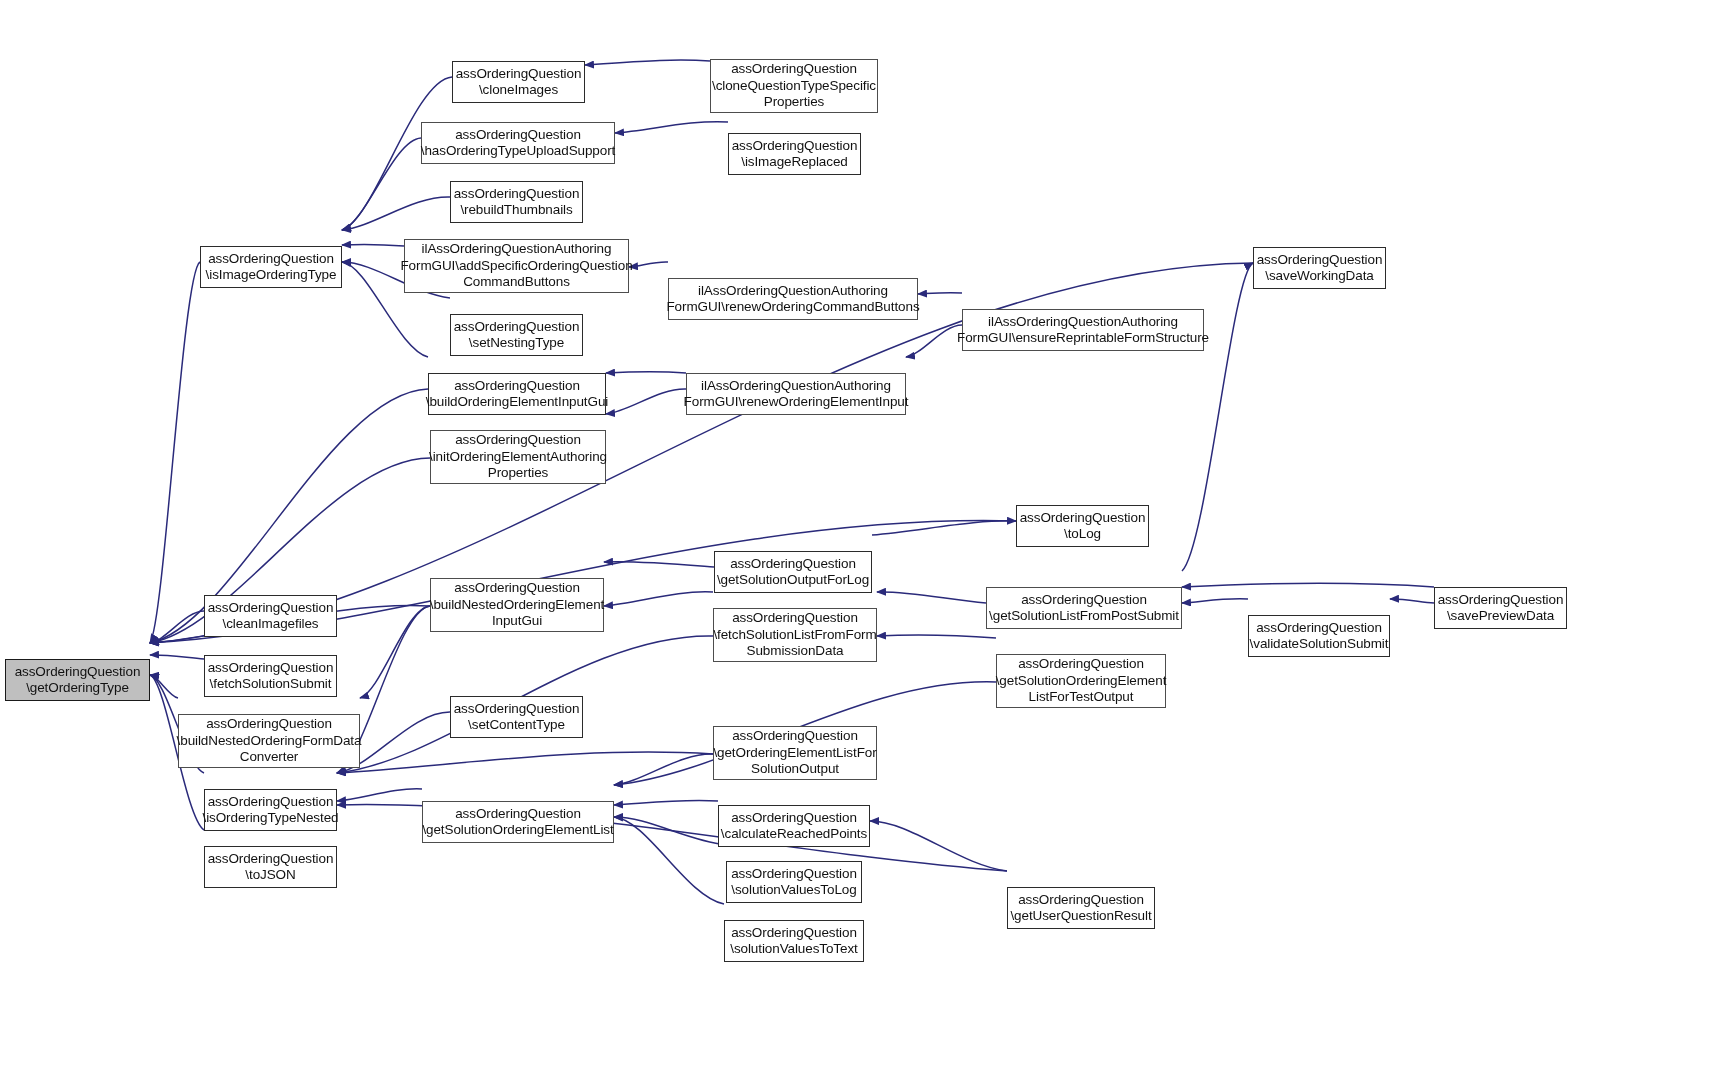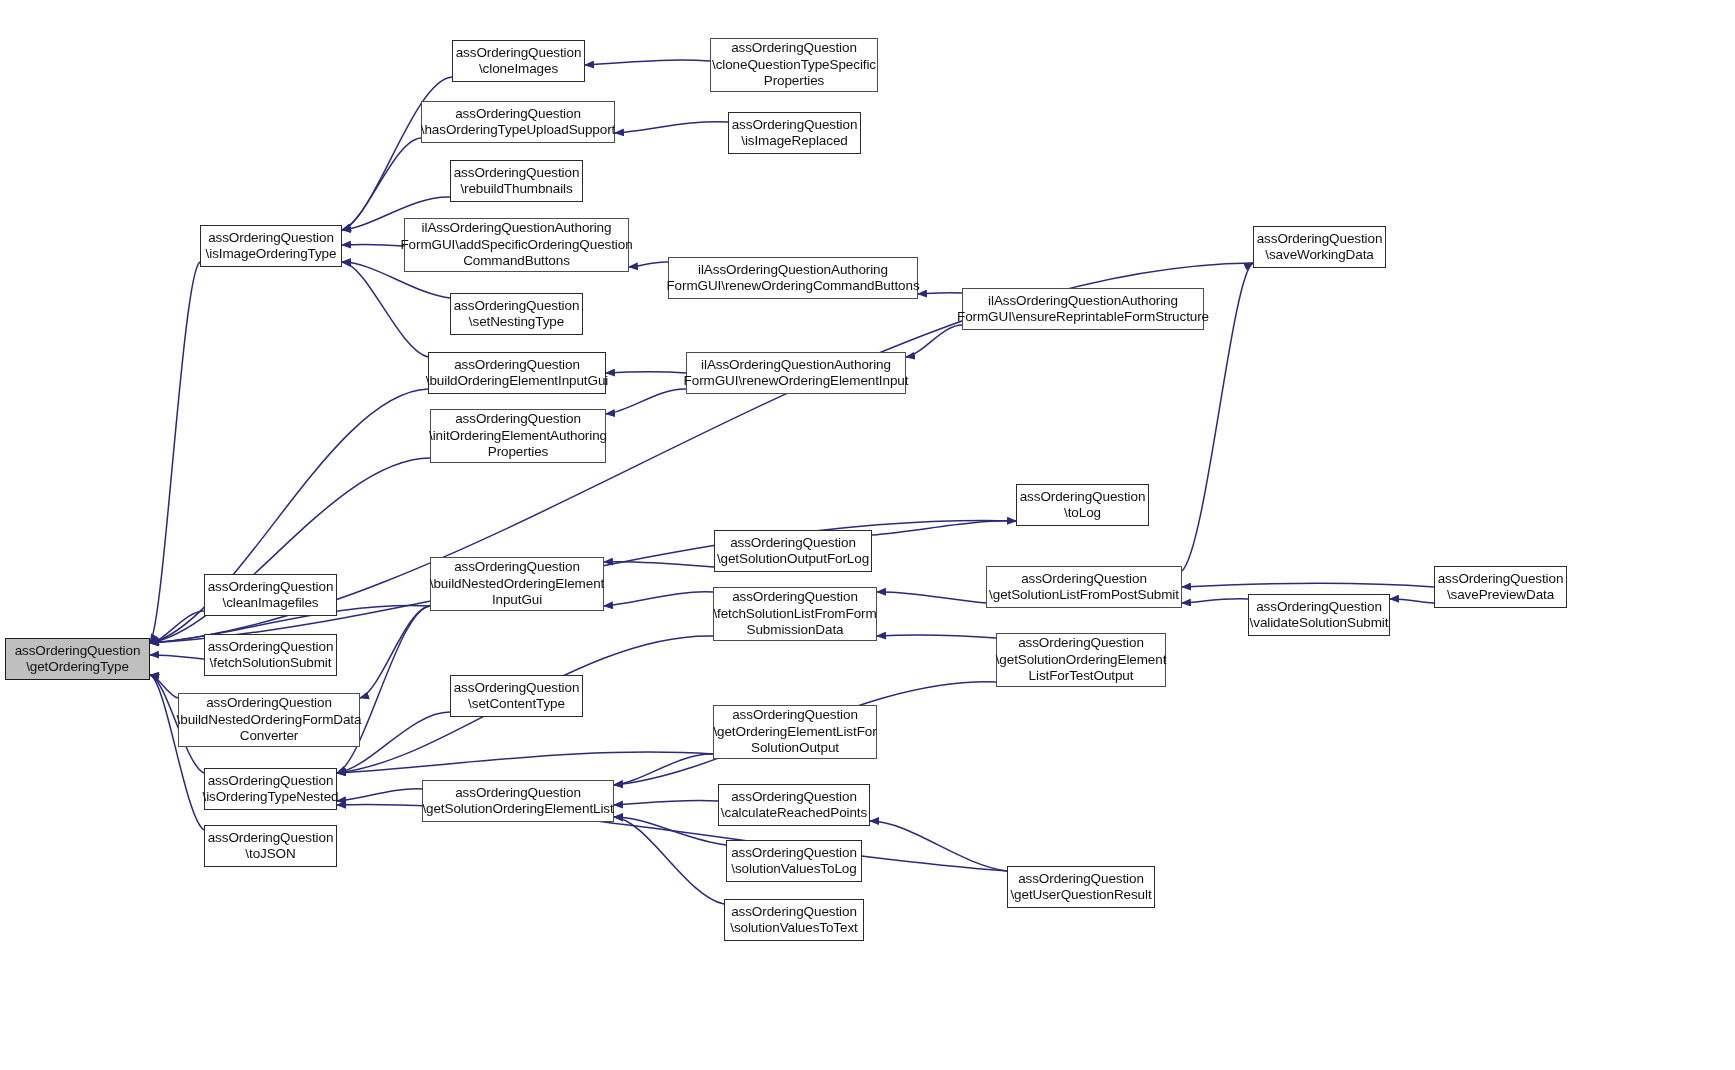--- a/index.html
+++ b/index.html
@@ -20,20 +20,21 @@
     color:#111111;
     font-size:13.5px;
     line-height:16.5px;
     text-align:center;
     display:flex;
     align-items:center;
     justify-content:center;
     padding:1px 4px;
     white-space:pre-line;
     letter-spacing:-0.1px;
+    margin-top:21px;
   }
   .node.root{
     background:#bfbfbf;
     border:1px solid #1a1a1a;
   }
   .node.thick{border-width:1.6px;border-color:#4d4d4d;}
 </style>
 </head>
 <body>
 

